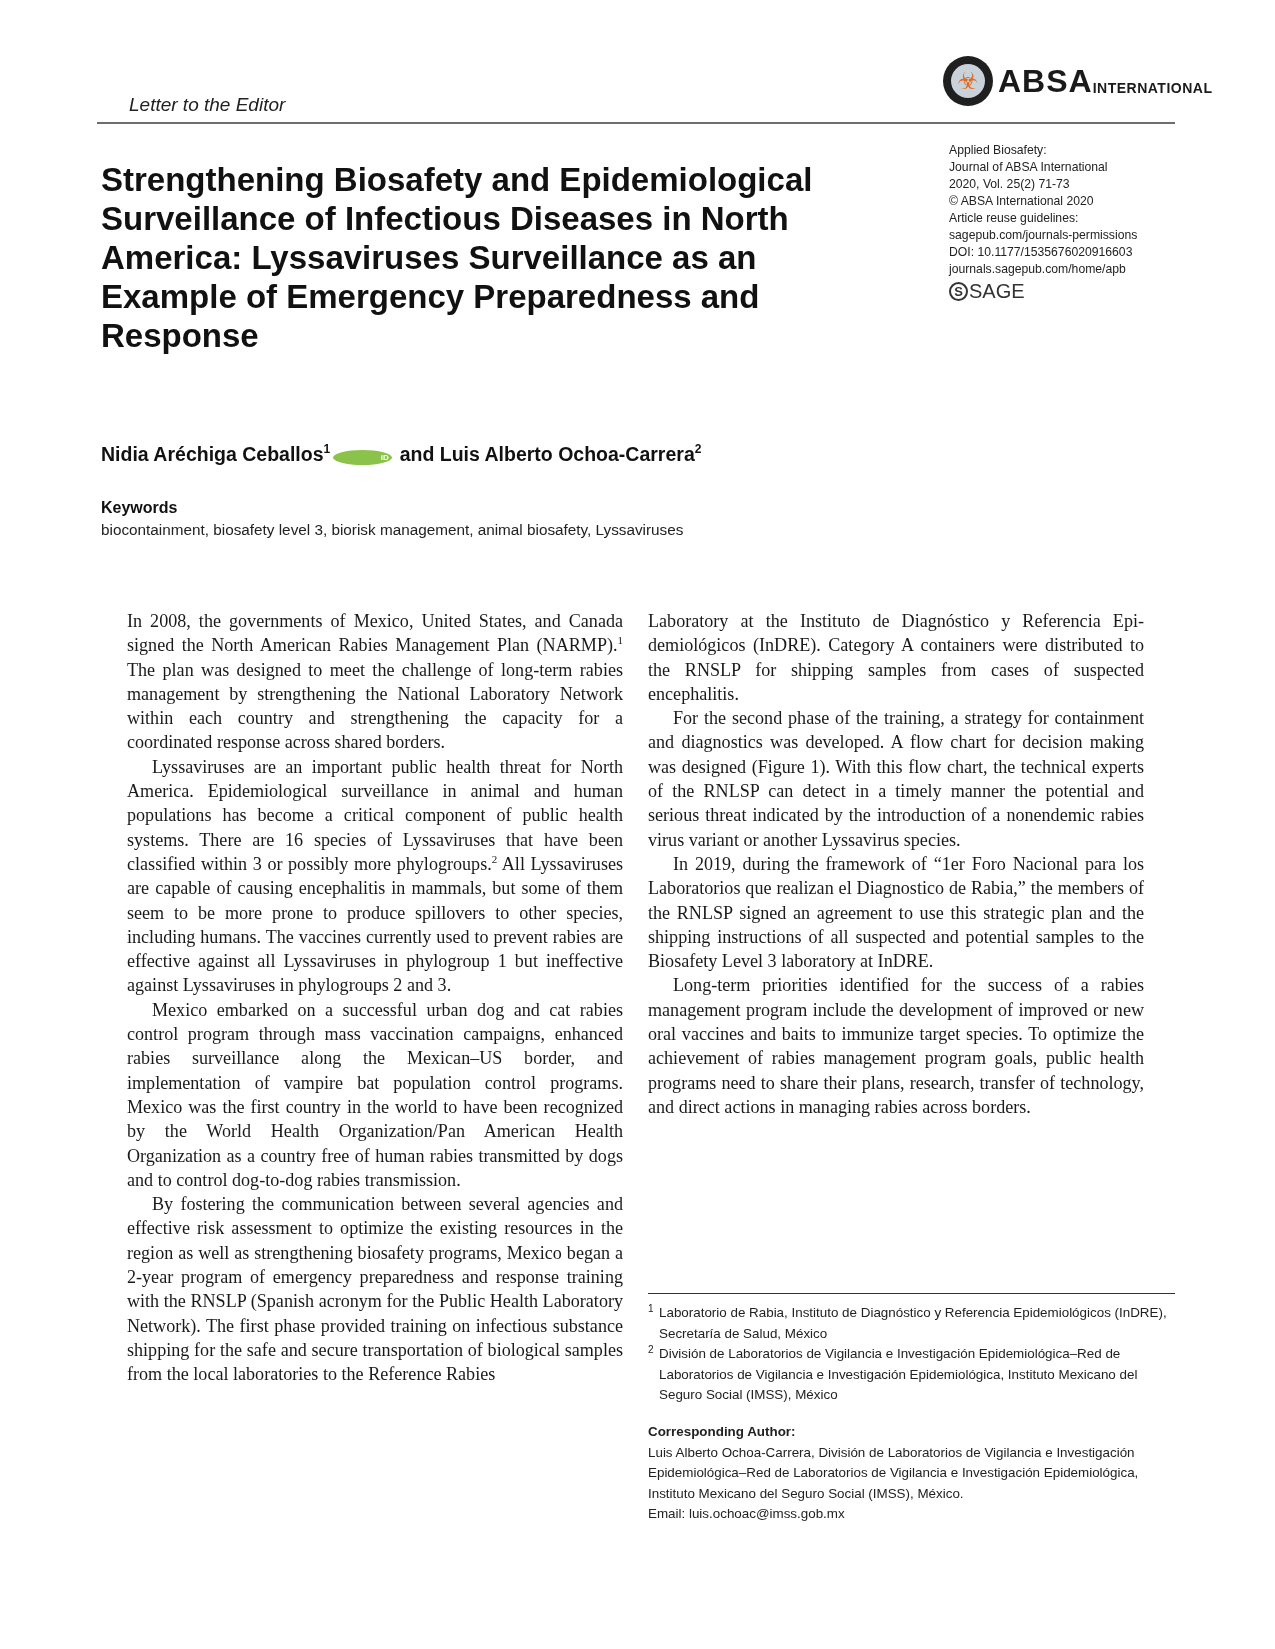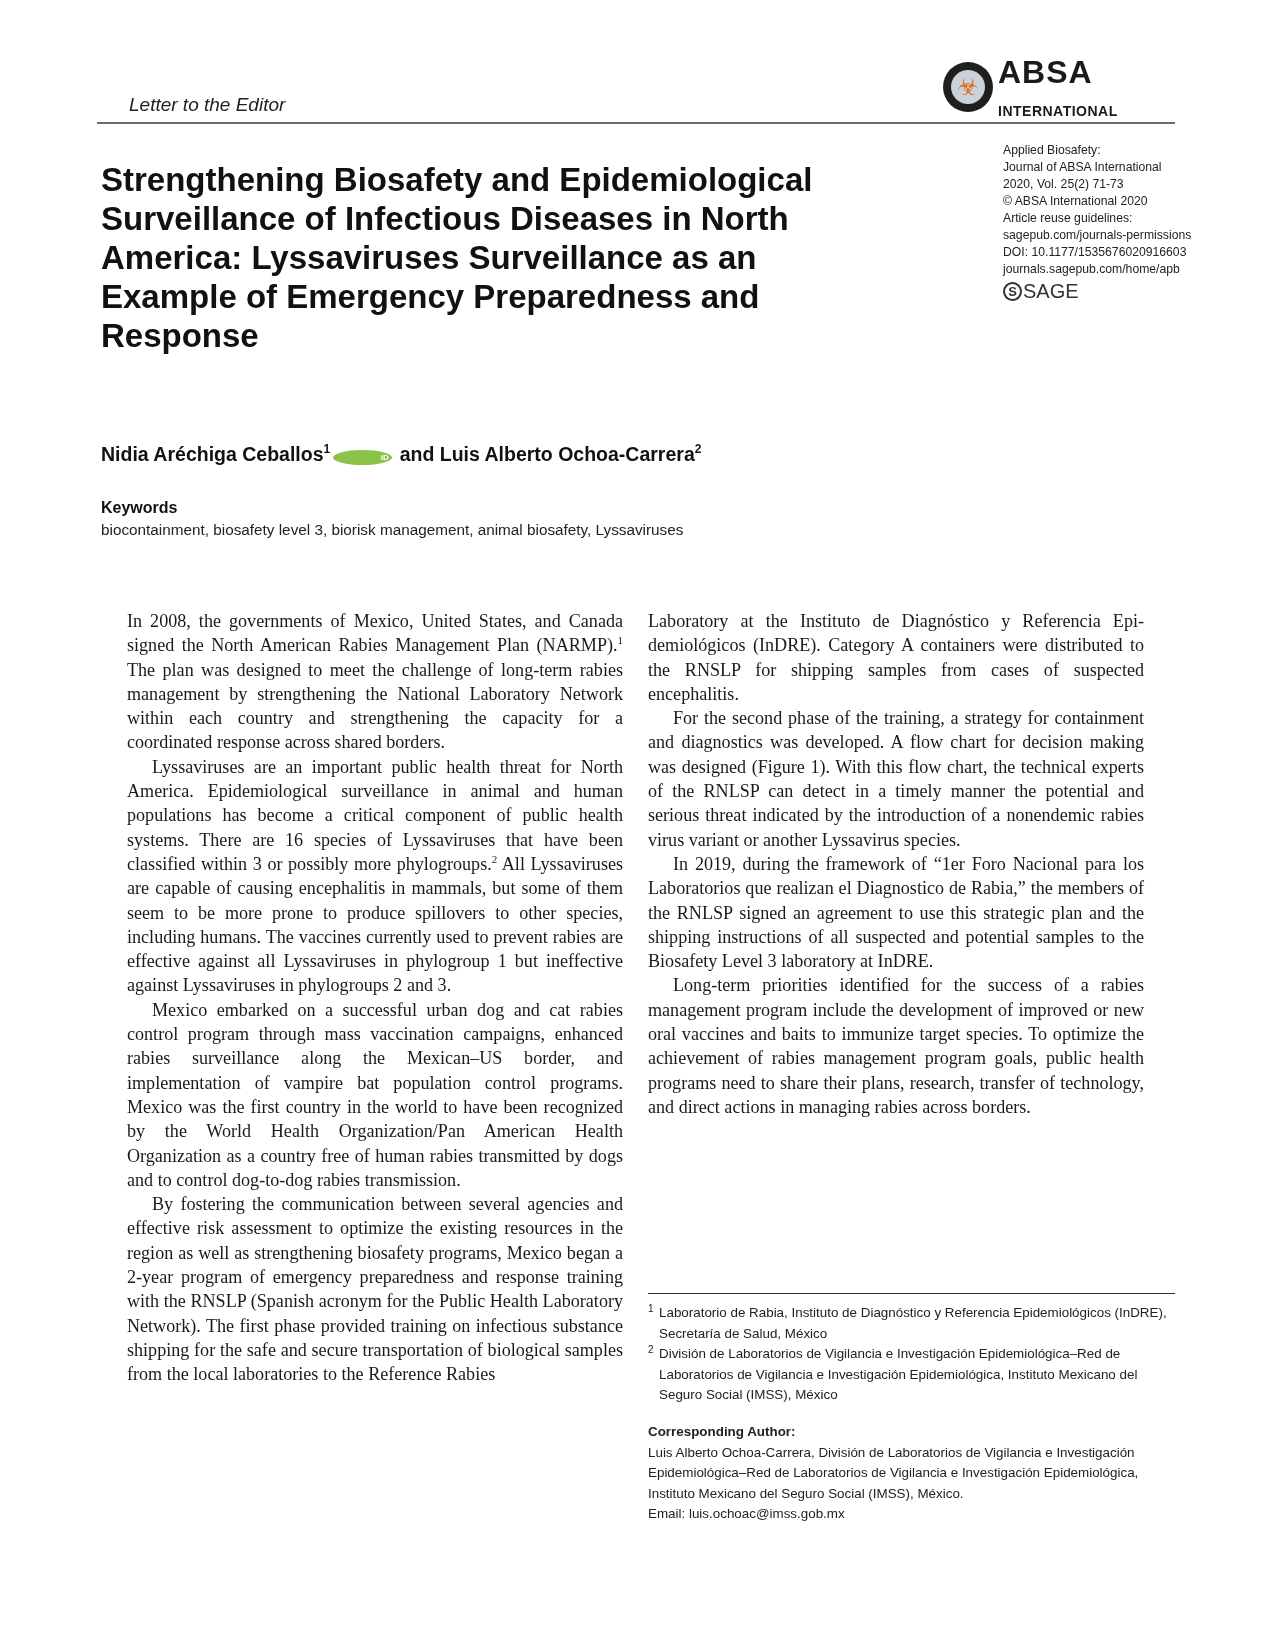--- a/index.html
+++ b/index.html
@@ -4,25 +4,25 @@
 <style>
   html, body { margin: 0; padding: 0; background: #ffffff; }
   body { width: 1275px; height: 1649px; position: relative; overflow: hidden; color: #1a1a1a; }
 
   #section-label { position: absolute; left: 97px; top: 94px; font-size: 19px; font-style: italic; font-family: "Liberation Sans", sans-serif; color: #222; margin-left: 32px; }
   #header-rule { position: absolute; left: 97px; top: 122px; width: 1078px; height: 2px; background: #6e6e6e; }
 
   #logo { position: absolute; left: 943px; top: 56px; display: flex; align-items: center; }
   #logo-seal { width: 50px; height: 50px; border-radius: 50%; background: #1f1f1f; display: flex; align-items: center; justify-content: center; }
   #logo-seal-inner { width: 34px; height: 34px; border-radius: 50%; background: #c9d2da; display: flex; align-items: center; justify-content: center; color: #e06a1d; font-size: 24px; line-height: 1; }
-  #logo-text { margin-left: 5px; display: flex; flex-direction: column; line-height: 1; }
+  #logo-text { margin-left: 5px; display: flex; flex-direction: row; line-height: 1; }
   #logo-absa { font-family: "Liberation Sans", sans-serif; font-weight: bold; font-size: 32px; color: #1a1a1a; letter-spacing: 1px; }
   #logo-intl { font-family: "Liberation Sans", sans-serif; font-weight: bold; font-size: 14px; color: #1a1a1a; letter-spacing: 0.5px; margin-top: 16px; }
 
-  #journal-info { position: absolute; left: 1003px; top: 142px; font-family: "Liberation Sans", sans-serif; font-size: 12.2px; line-height: 17px; color: #222; }
+  #journal-info { position: absolute; left: 949px; top: 142px; font-family: "Liberation Sans", sans-serif; font-size: 12.2px; line-height: 17px; color: #222; }
   #journal-info div { white-space: nowrap; }
   #sage-logo { margin-top: 4px; display: flex; align-items: center; font-family: "Liberation Sans", sans-serif; font-size: 20px; color: #333; }
   #sage-s { width: 19px; height: 19px; border-radius: 50%; border: 2px solid #333; display: inline-flex; align-items: center; justify-content: center; font-size: 13px; font-weight: bold; margin-right: 1px; box-sizing: border-box; }
 
   #title { position: absolute; left: 101px; top: 160px; width: 760px; margin: 0; font-family: "Liberation Sans", sans-serif; font-weight: bold; font-size: 33px; line-height: 39px; color: #111; }
 
   #authors { position: absolute; left: 101px; top: 442px; font-family: "Liberation Sans", sans-serif; font-weight: bold; font-size: 19.5px; color: #111; white-space: nowrap; }
   #authors sup { font-size: 12px; }
   #orcid-icon { display: inline-block; width: 15px; height: 15px; border-radius: 50%; background: #8bc34a; color: #fff; font-size: 8px; line-height: 15px; text-align: center; vertical-align: 1px; margin: 0 2px 0 3px; font-weight: bold; padding-left: 44px; }
 

